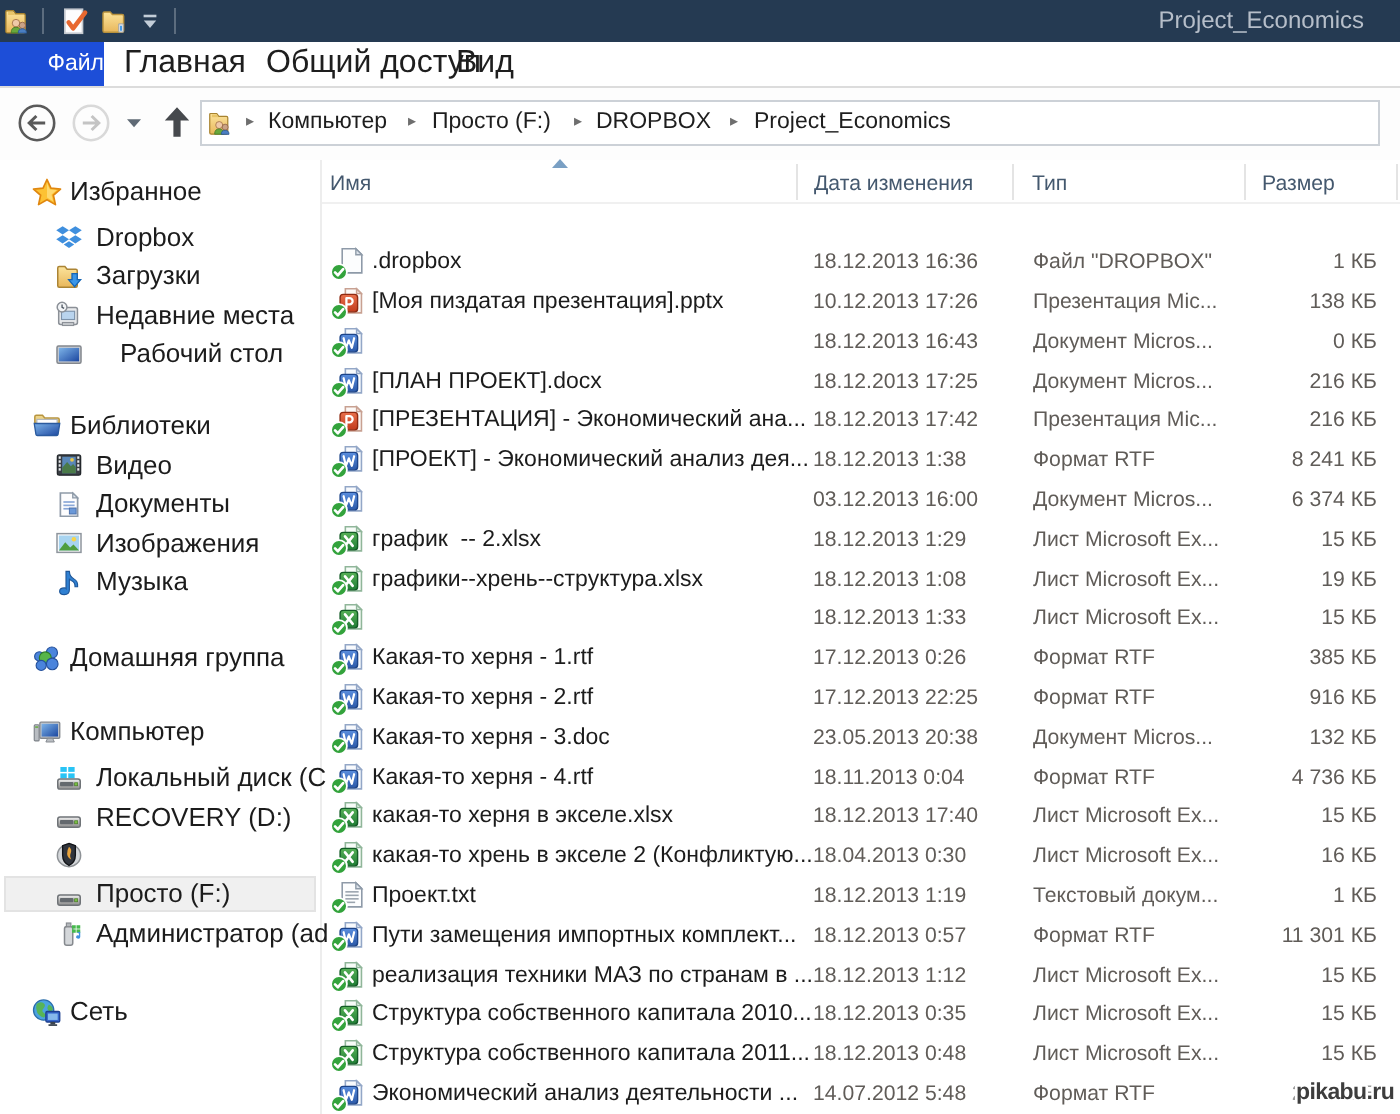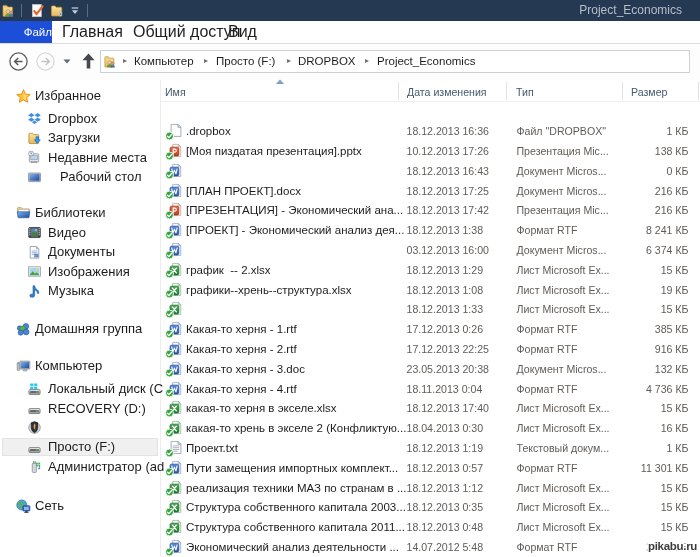--- a/index.html
+++ b/index.html
@@ -698,21 +698,21 @@
     </div>
 <div class="abs row" style="top:497.6px">
       <span class="fic">
         <svg class="base" width="14" height="14" viewBox="0 0 16 16">
           <use href="#i-xls"></use>
         </svg>
         <svg class="bdg" width="9" height="9" viewBox="0 0 10 10">
           <use href="#i-badge"></use>
         </svg>
       </span>
-      <span class="nm">Структура собственного капитала 2003...</span>
+      <span class="nm">Структура собственного капитала 2010...</span>
       <span class="dt">18.12.2013 0:35</span>
       <span class="tp">Лист Microsoft Ex...</span>
       <span class="sz">15 КБ</span>
     </div>
 <div class="abs row" style="top:517.4px">
       <span class="fic">
         <svg class="base" width="14" height="14" viewBox="0 0 16 16">
           <use href="#i-xls"></use>
         </svg>
         <svg class="bdg" width="9" height="9" viewBox="0 0 10 10">

